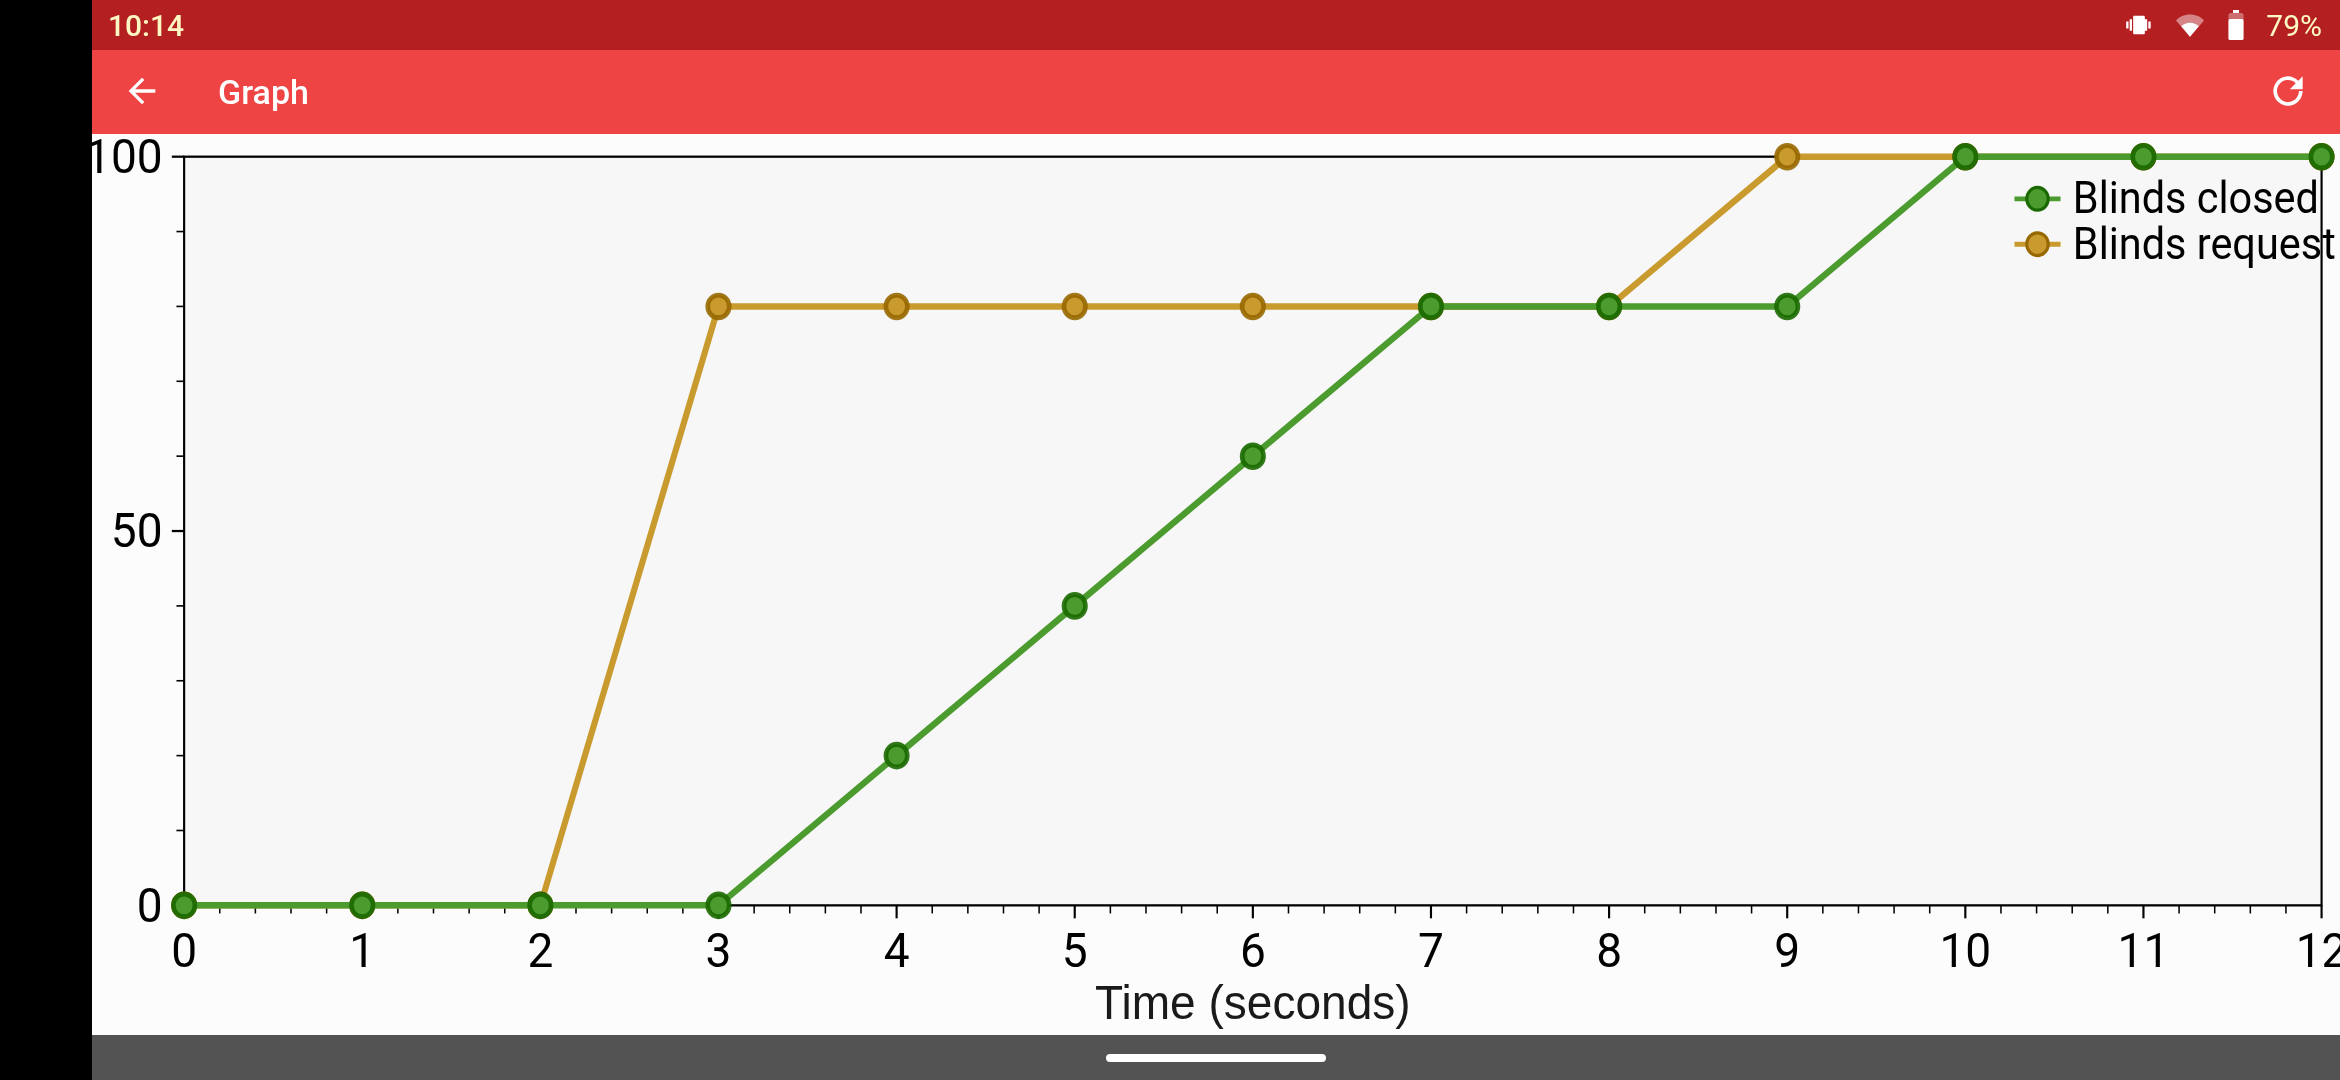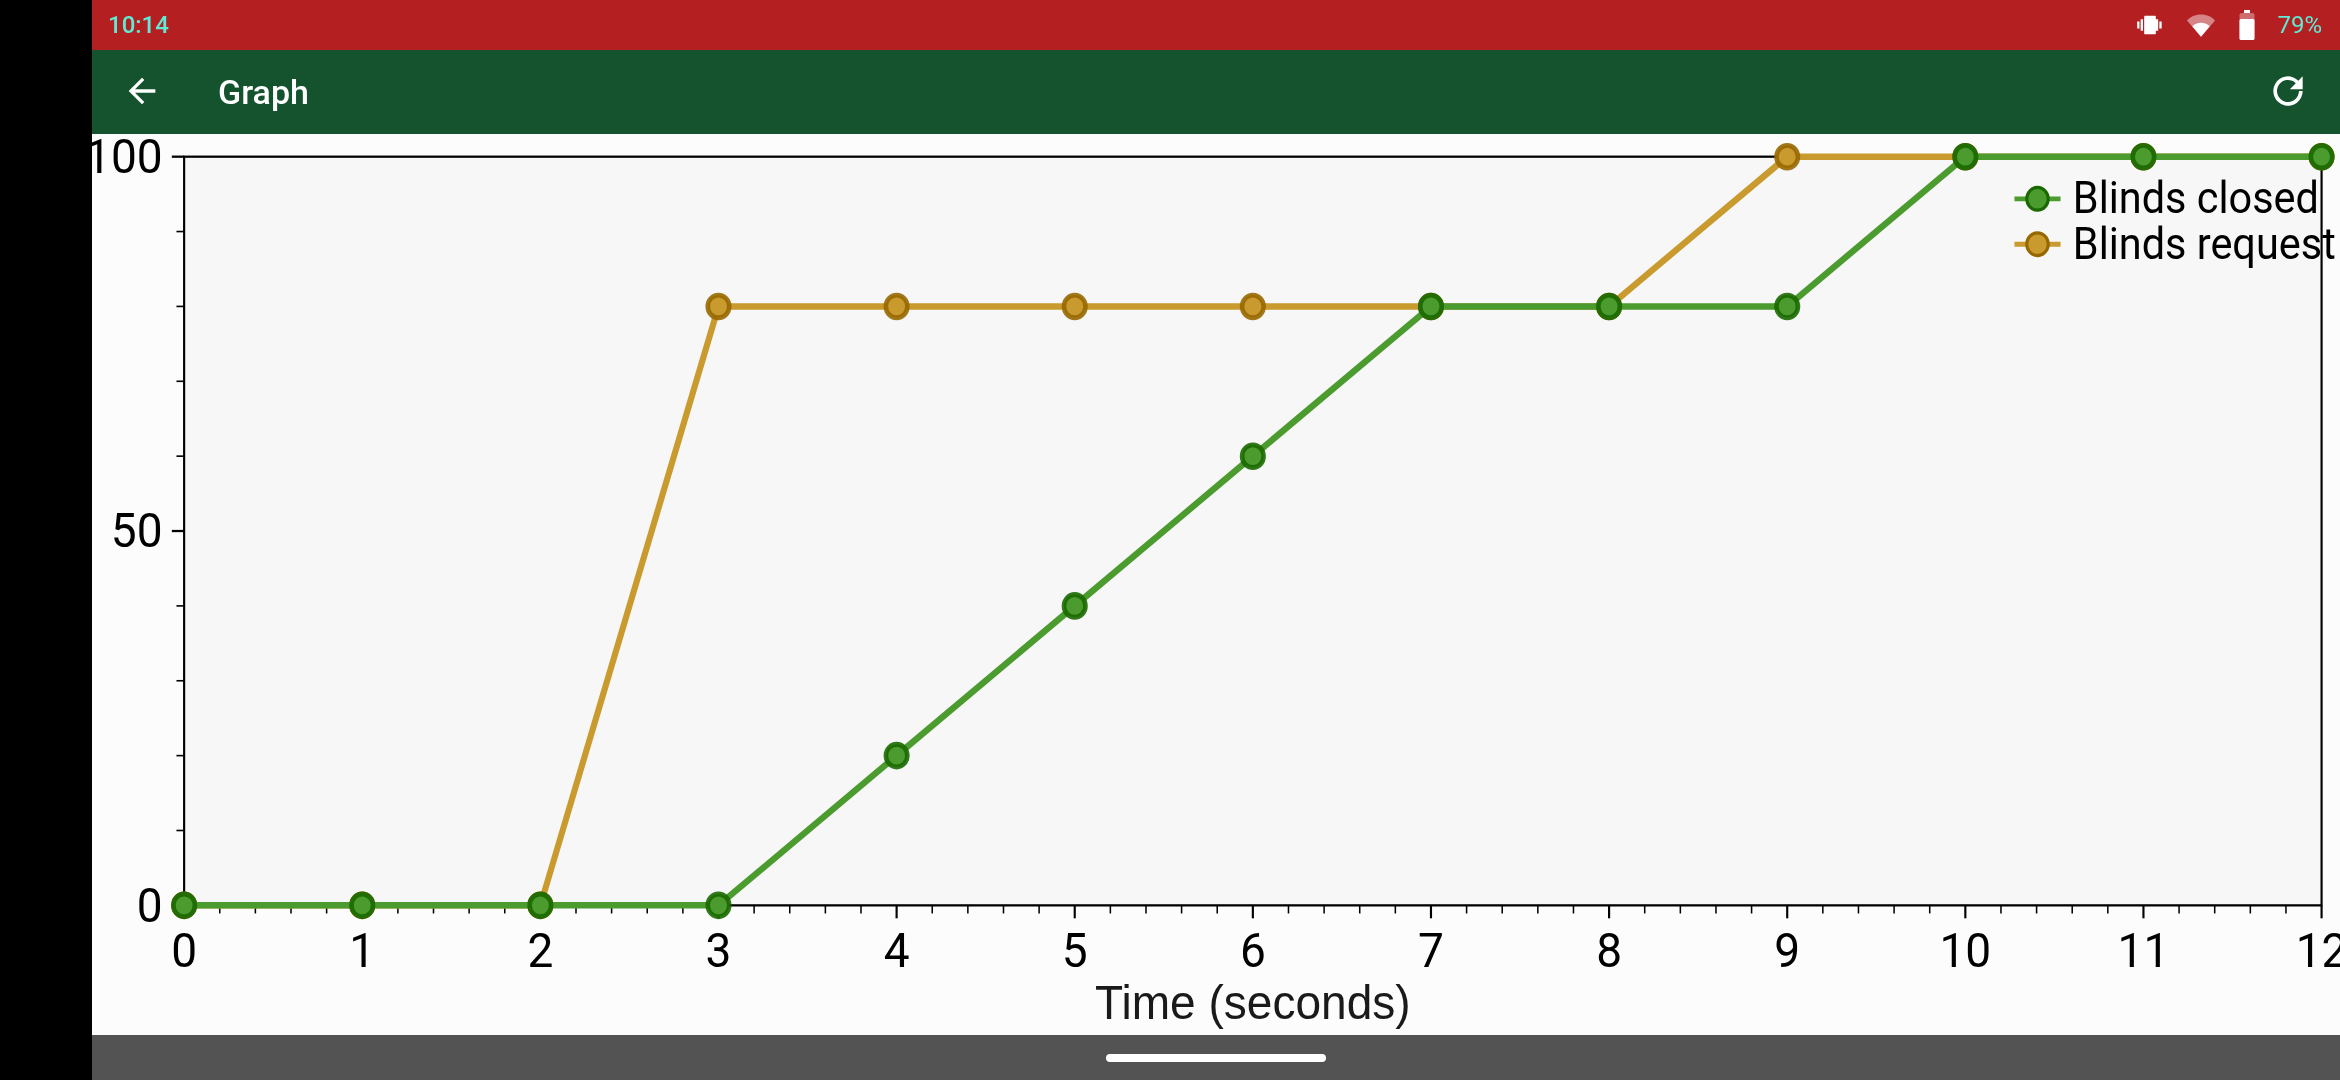--- a/index.html
+++ b/index.html
@@ -1,29 +1,29 @@
 <!DOCTYPE html>
 <html><head>
 <meta charset="utf-8">
 <style>
   * { box-sizing: border-box; margin: 0; padding: 0; }
   html, body { width: 2340px; height: 1080px; font-family: Roboto, Arial, sans-serif; background: #535353; overflow: hidden; }
   .root { display: flex; width: 2340px; height: 1080px; }
   .black-strip { width: 92px; height: 100%; background: #000; }
   .content { flex: 1; display: flex; flex-direction: column; height: 100%; }
   .statusbar {
-    height: 50px; background: #b42022; color: #5eead4;
+    height: 50px; background: #b42022; color: #fef9c3;
     display: flex; align-items: center; justify-content: space-between;
-    padding: 0 18px 0 16px; font-size: 24px;
+    padding: 0 18px 0 16px; font-size: 30px;
   }
   .status-left { font-weight: 500; }
   .status-right { display: flex; align-items: center; gap: 20px; }
   .status-right svg { display: block; }
   .appbar {
-    height: 84px; background: #14532d; color: #fff;
+    height: 84px; background: #ef4444; color: #fff;
     display: flex; align-items: center; padding: 0 22px;
   }
   .back-btn { background: none; border: 0; color: #fff; cursor: pointer; padding: 8px; margin-right: 48px; }
   .appbar-title { font-size: 34px; font-weight: 500; }
   .refresh-btn { margin-left: auto; background: none; border: 0; color: #fff; cursor: pointer; padding: 8px; }
   .chart-zone { flex: 1; background: #fcfcfc; position: relative; min-height: 0; }
   .chart-svg { display: block; width: 100%; height: 100%; }
   .footer-bar { height: 45px; background: #535353; display:flex; align-items:center; justify-content:center; }
   .nav-pill { width: 220px; height: 8px; background: #fff; border-radius: 4px; }
   .axis text, .legend text, .xlabel { font-family: Arial, sans-serif; fill: #1a1a1a; }

